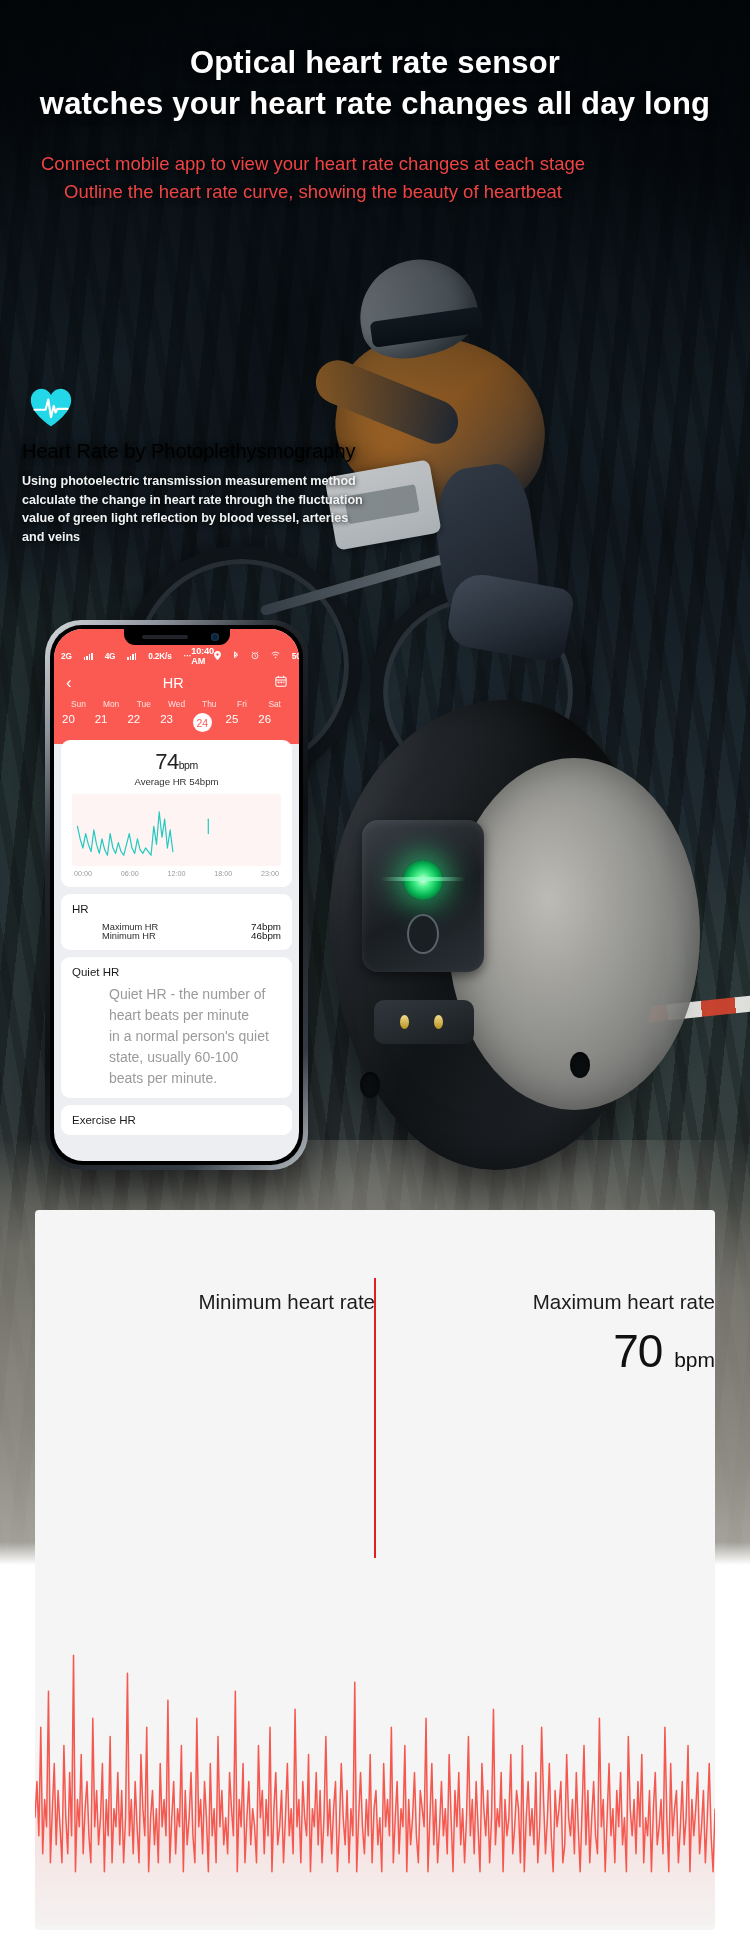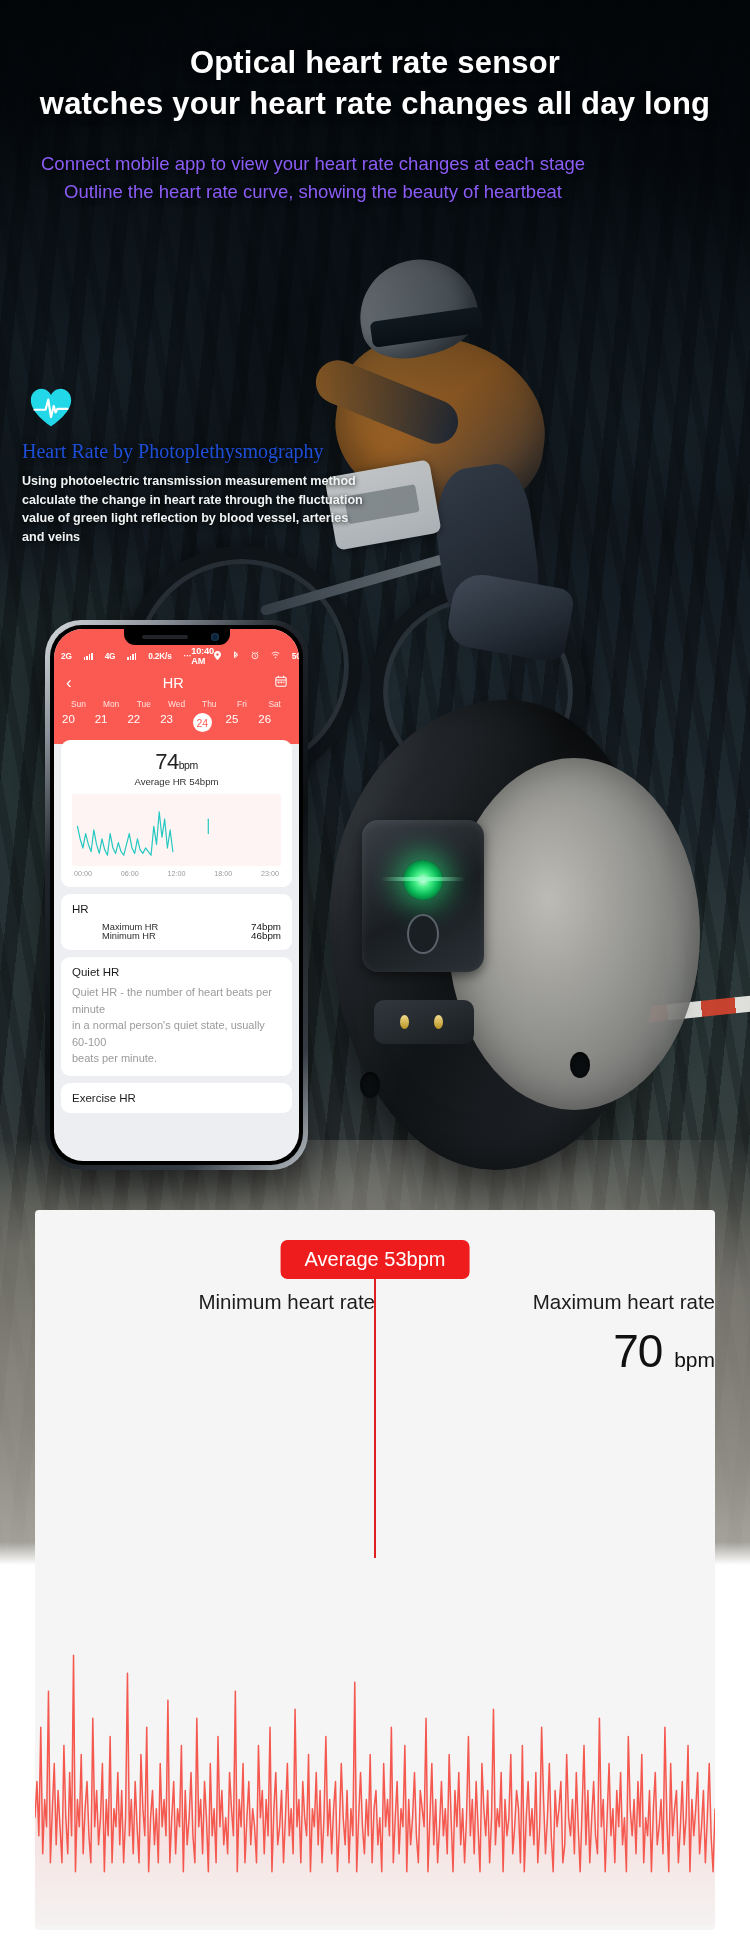--- a/index.html
+++ b/index.html
@@ -137,34 +137,33 @@
   
   .hero-title{
     position:absolute; left:0; top:43px; width:750px;
     text-align:center; color:#fff;
     font-size:31px; font-weight:bold; line-height:1.32;
     letter-spacing:.2px;
     text-shadow:0 2px 10px rgba(0,0,0,.75);
   }
   .hero-sub{
     position:absolute; left:0; top:150px; width:626px;
-    text-align:center; color:#8b5cf6;
+    text-align:center; color:#ef4444;
     font-size:18.5px; line-height:1.5;
     text-shadow:0 1px 7px rgba(0,0,0,.8);
   }
 
   
   .ppg-icon{
     position:absolute; left:29px; top:385px; width:44px; height:44px;
   }
   .ppg-heading{
     position:absolute; left:22px; top:440px;
-    color:#1d4ed8; font-size:20px; font-weight:400;
+    color:#000000; font-size:20px; font-weight:400;
     text-shadow:0 1px 6px rgba(0,0,0,.85);
-    font-family:Liberation Serif, serif;
   }
   .ppg-body{
     position:absolute; left:22px; top:472px; width:350px;
     color:#f0f3f4; font-size:12.6px; font-weight:bold; line-height:1.48;
     text-shadow:0 1px 5px rgba(0,0,0,.9);
   }
 
   
   .phone{
     position:absolute; left:45px; top:620px; width:263px; height:550px;
@@ -246,21 +245,21 @@
     height:72px; background:#fdf4f3; margin-top:7px; position:relative; border-radius:2px;
   }
   .mini-axis{ display:flex; justify-content:space-between; padding:3px 2px 0; }
   .mini-axis span{ font-size:7.2px; color:#9b9b9b; }
 
   .card-h{ font-size:11.5px; color:#1b1b1b; margin-bottom:6px; }
   .kv{ display:flex; justify-content:space-between; align-items:center; margin-top:4px;padding-left:30px; }
   .kv .k{ font-size:9.3px; color:#2c2c2c; }
   .kv .v{ font-size:9.8px; color:#111; }
   .kv.m2{ margin-top:-2px; }
-  .desc{ font-size:11px; color:#9a9a9a; line-height:1.5; }
+  .desc{ font-size:14px; color:#9a9a9a; line-height:1.5;margin-left:37px; }
 
   
   .watch{
     position:absolute; left:330px; top:700px; width:390px; height:470px;
   }
   .watch .band{
     position:absolute; left:0; top:0; width:330px; height:470px;
     border-radius:54% 46% 50% 50%/46% 50% 50% 54%;
     background:linear-gradient(115deg,#4c5157 0%,#23272b 22%,#111416 46%,#1b1f23 70%,#33383d 100%);
     box-shadow:0 20px 44px rgba(0,0,0,.55), inset -26px 0 46px rgba(0,0,0,.55);
@@ -545,21 +544,20 @@
           <div class="card-h" style="margin-bottom:0">Exercise HR</div>
         </div>
 
       </div>
     </div>
   </div>
 </div>
 
 <div class="summary">
   <div class="center-line"></div>
-  <div class="avg-badge">Average  53bpm</div>
 
   <div class="sum-cols">
     <div class="sum-col">
       <div class="sum-label">Minimum heart rate</div>
     </div>
     <div class="sum-col">
       <div class="sum-label">Maximum heart rate</div>
       <div class="sum-value"><em style="font-style:normal">70</em> <span>bpm</span></div>
     </div>
   </div>

